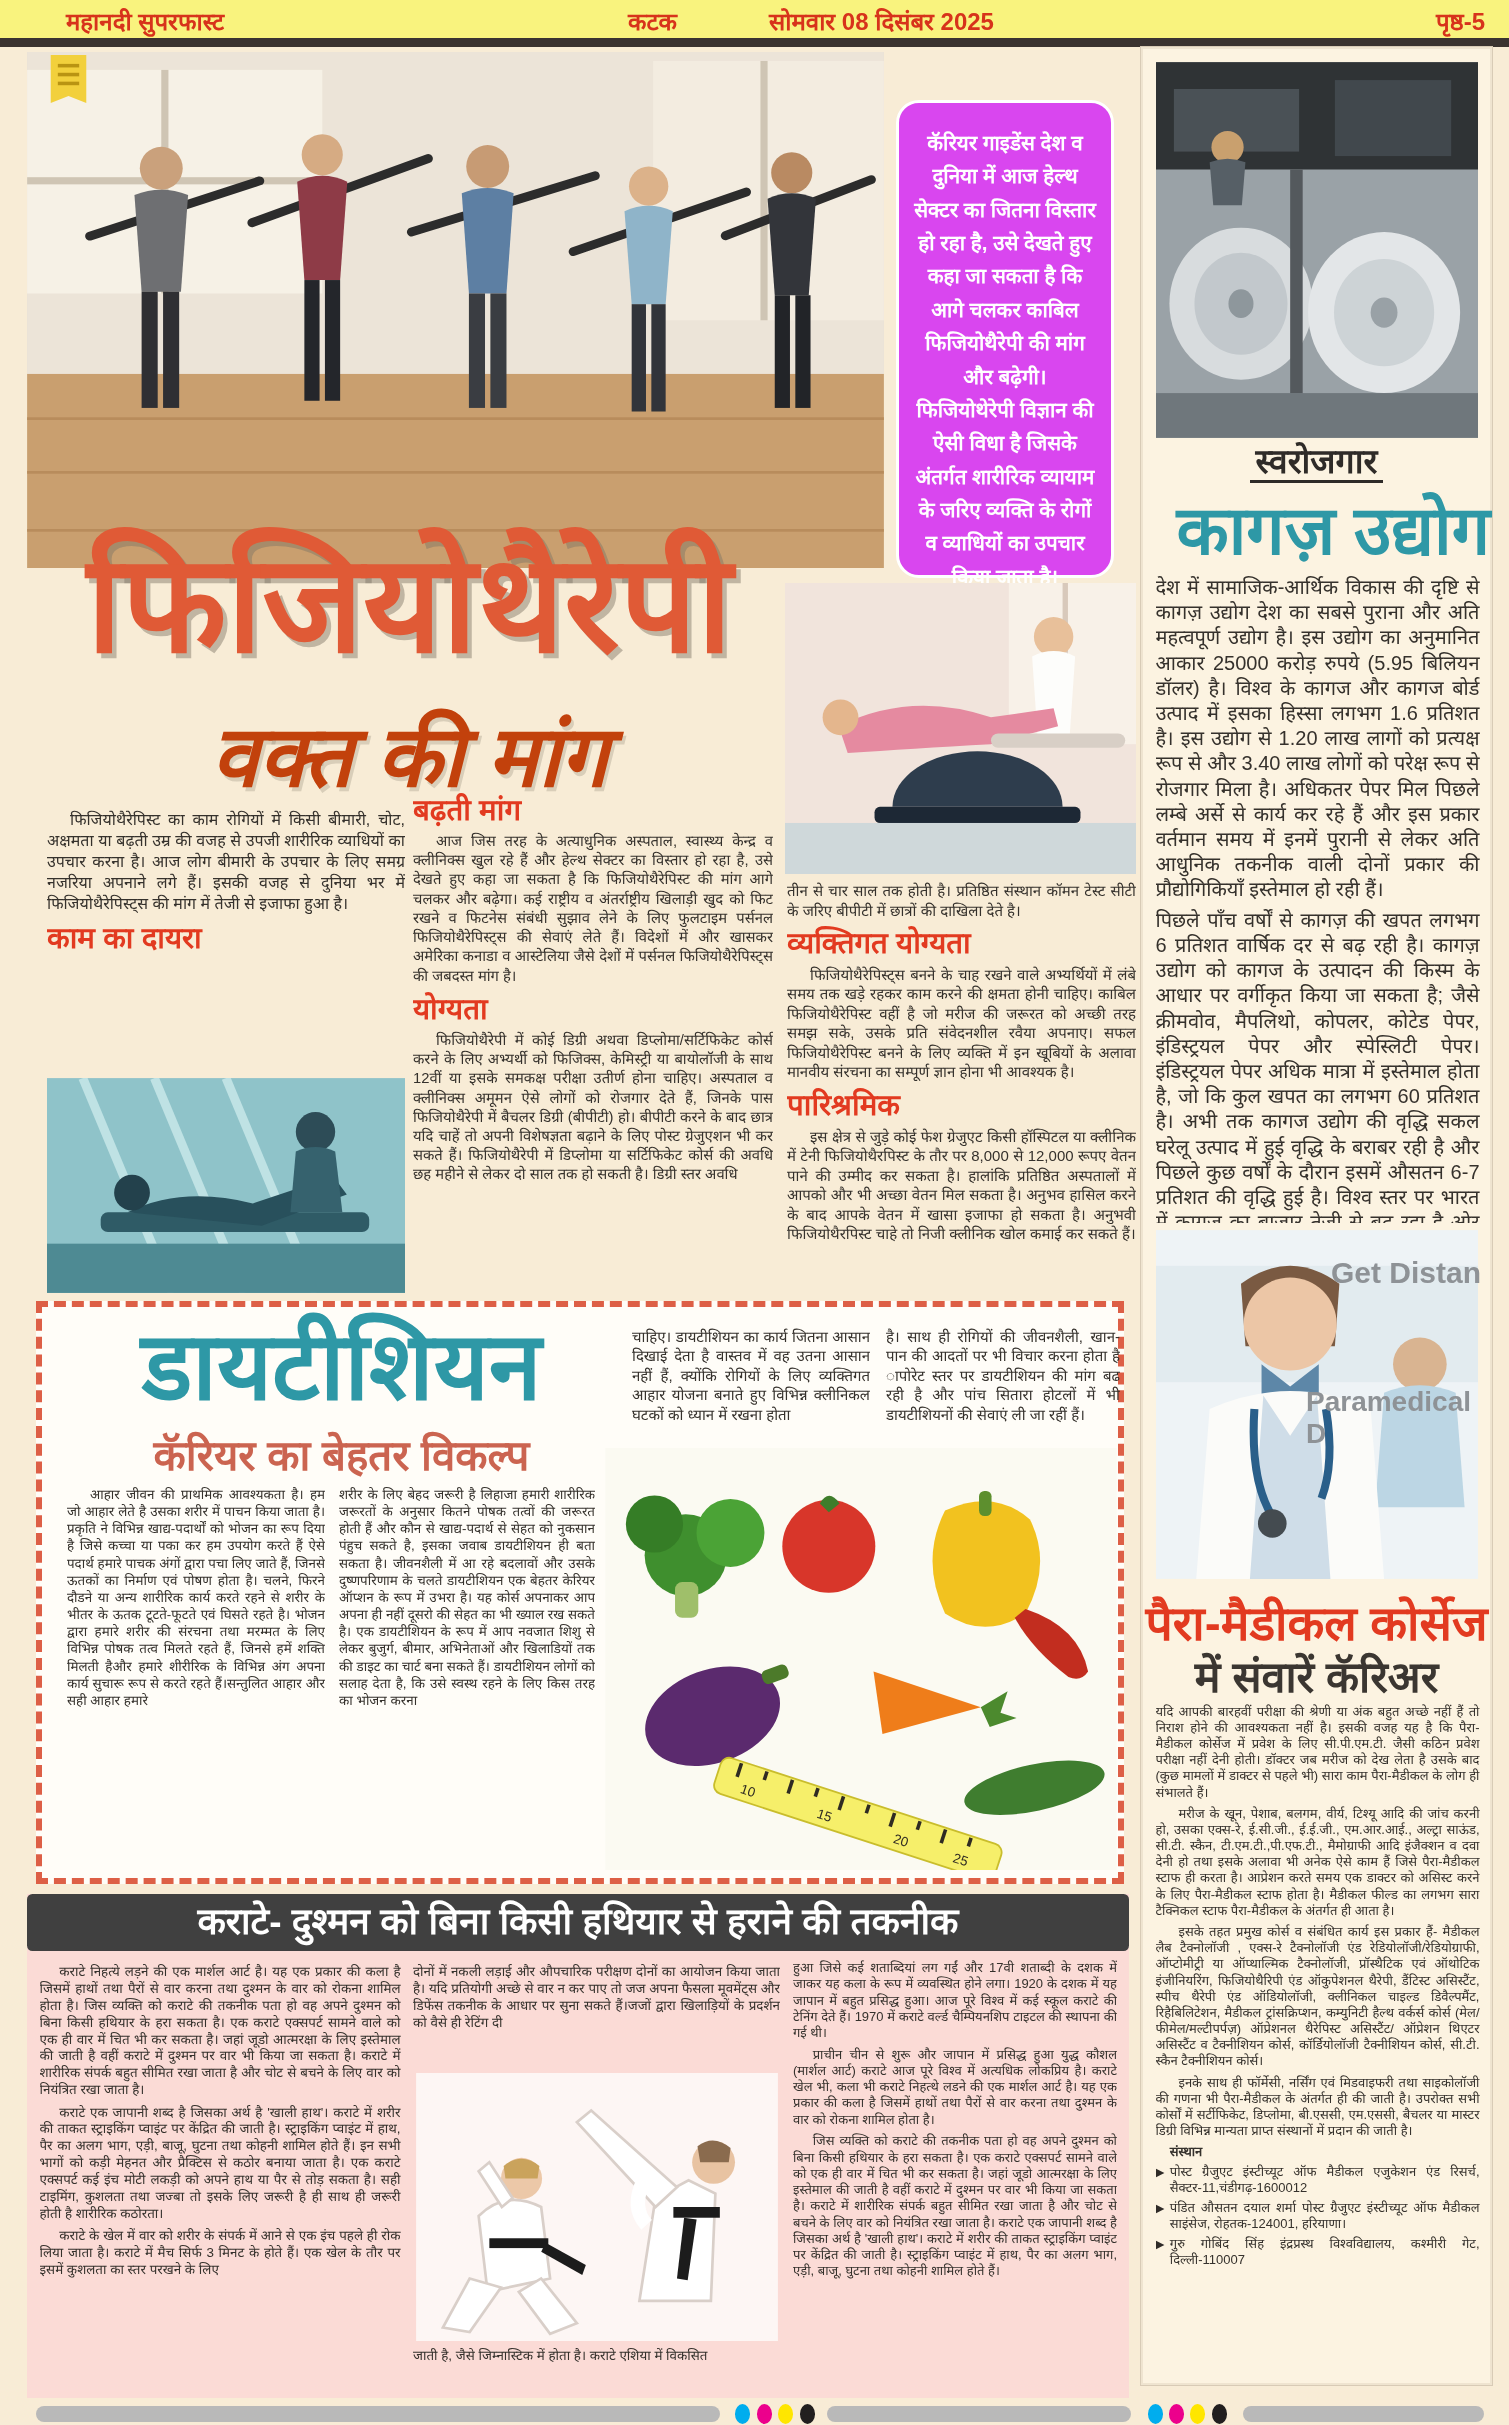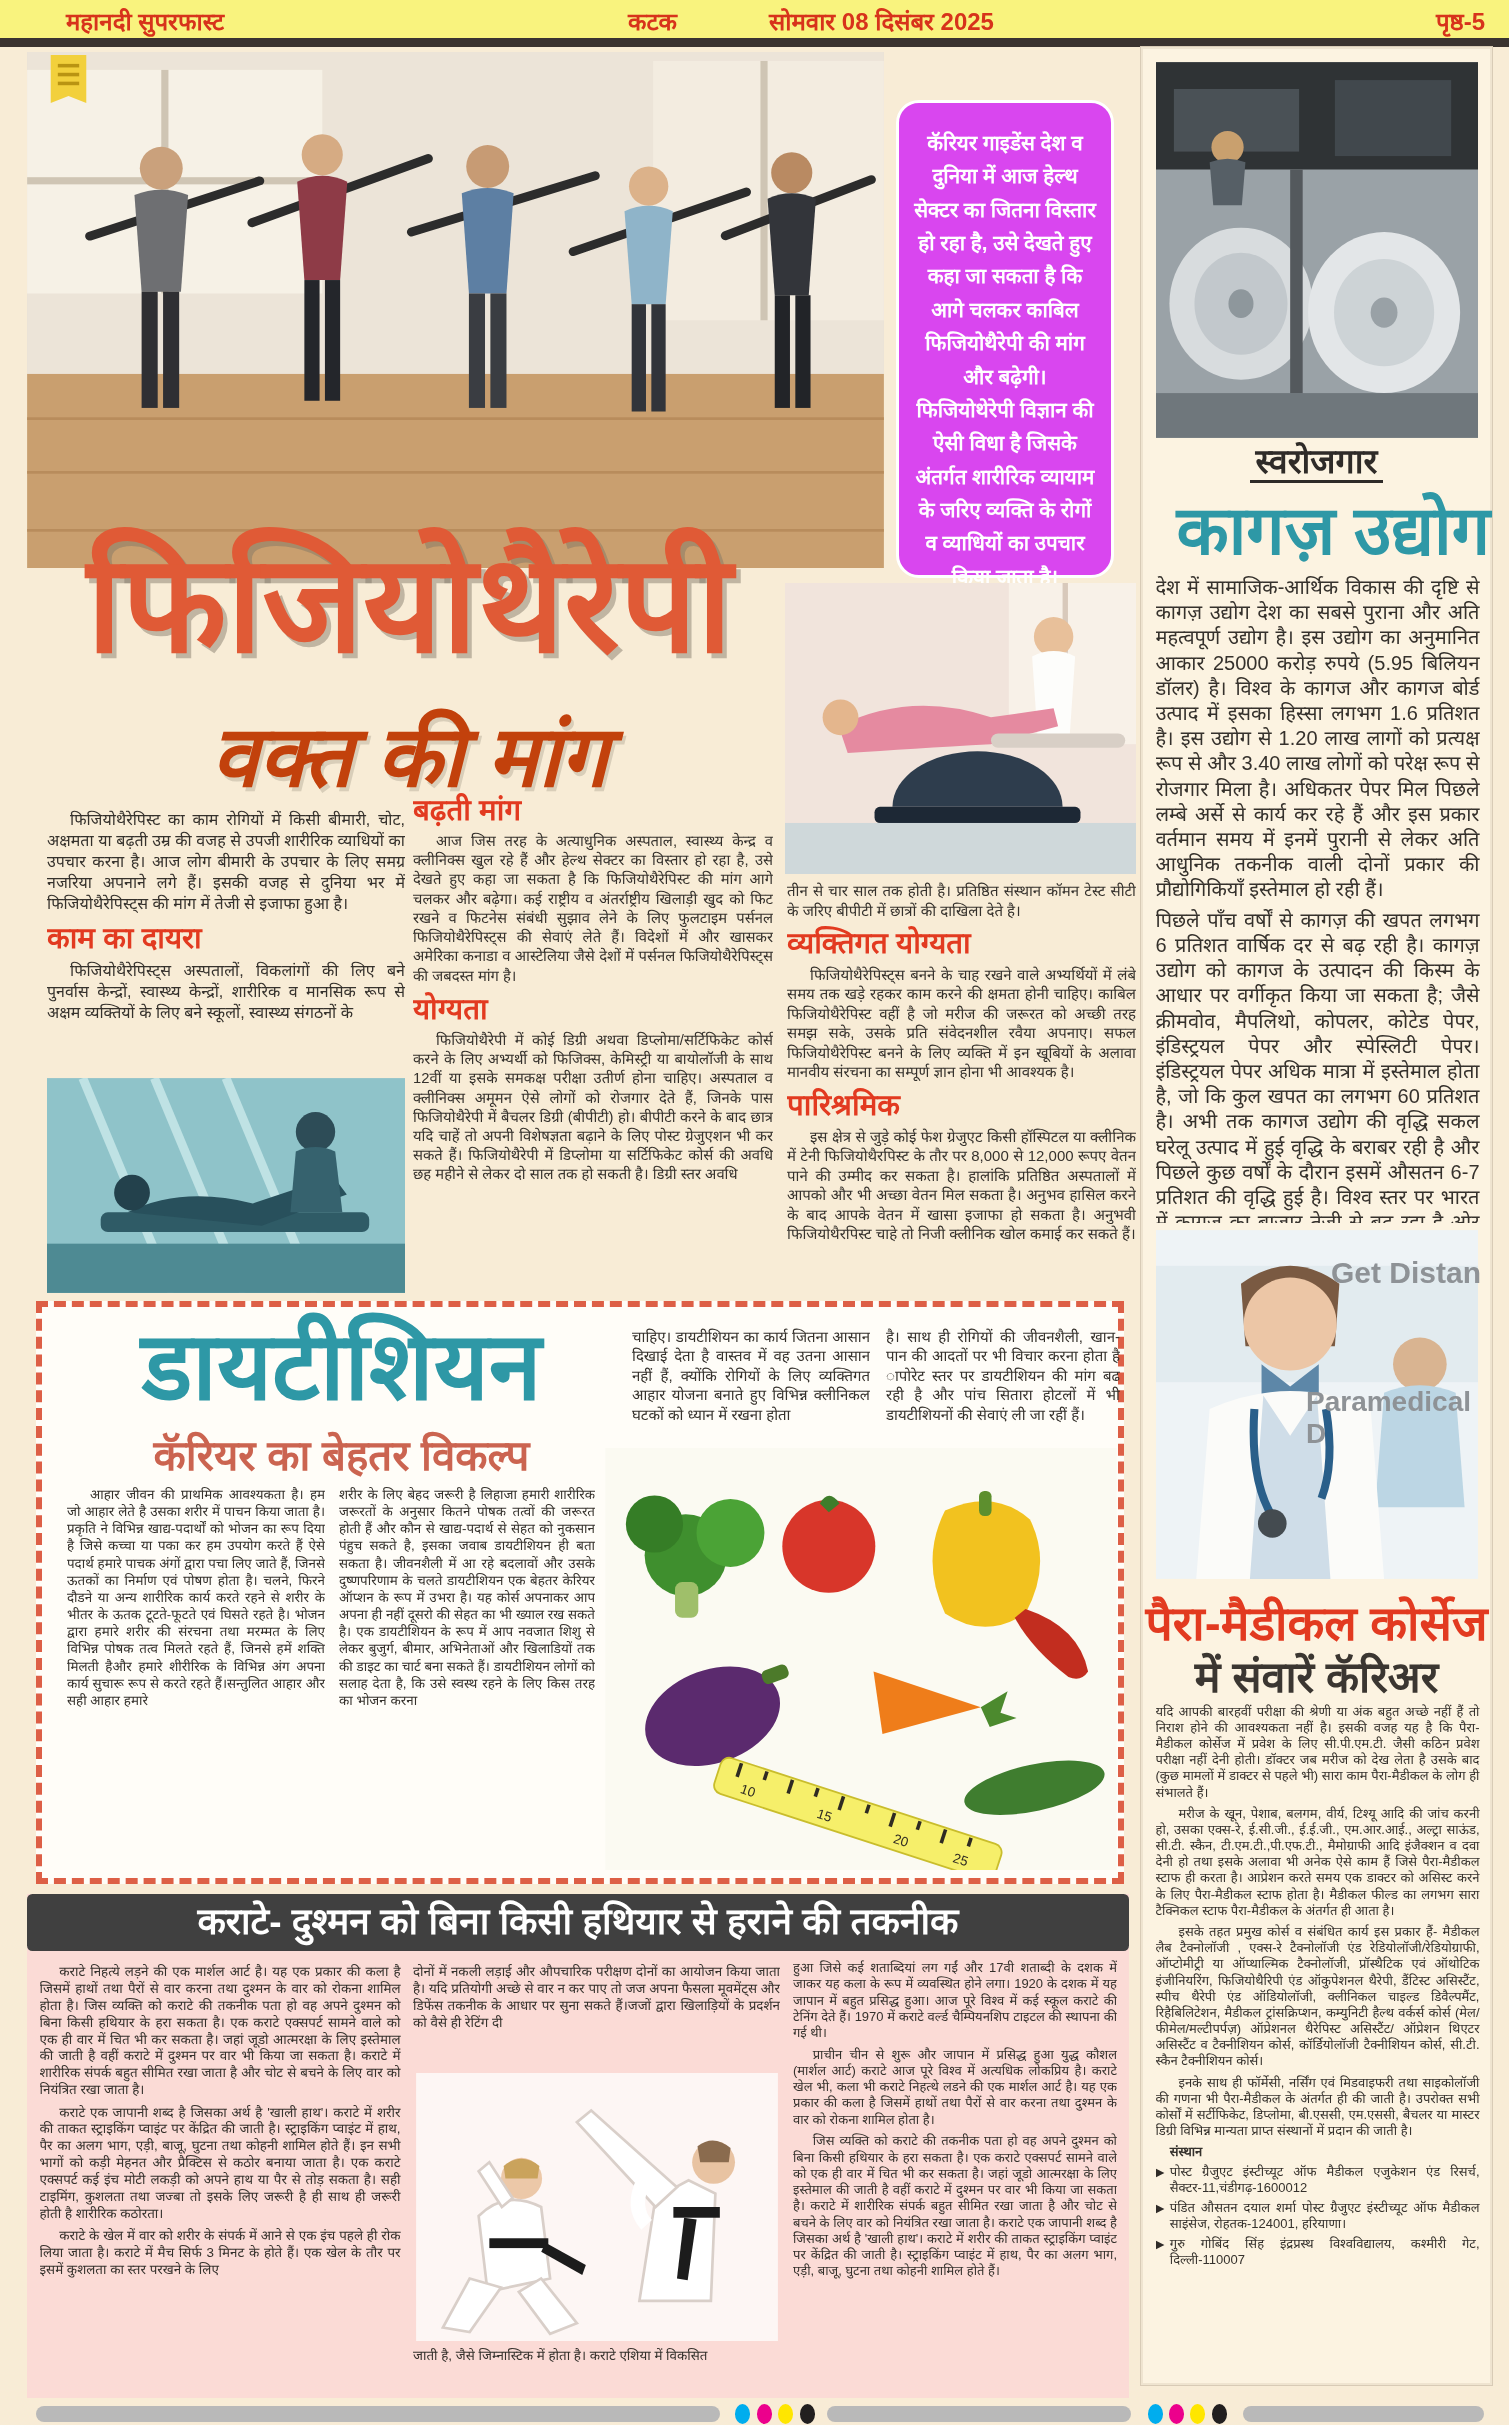--- a/index.html
+++ b/index.html
@@ -114,21 +114,20 @@
   </svg>
 
   <div class="abs intro-box" style="left:896px;top:100px;width:218px;height:478px;">कॅरियर गाइडेंस देश व दुनिया में आज हेल्थ सेक्टर का जितना विस्तार हो रहा है, उसे देखते हुए कहा जा सकता है कि आगे चलकर काबिल फिजियोथैरेपी की मांग और बढ़ेगी। फिजियोथेरेपी विज्ञान की ऐसी विधा है जिसके अंतर्गत शारीरिक व्यायाम के जरिए व्यक्ति के रोगों व व्याधियों का उपचार किया जाता है।</div>
 
   <div class="abs main-head" style="left:16px;top:508px;width:787px;font-size:136px;line-height:192px;z-index:3;">फिजियोथैरेपी</div>
   <div class="abs sub-head-gray" style="left:16px;top:707px;width:787px;font-size:85px;line-height:100px;z-index:3;">वक्त की मांग</div>
 
   <div class="abs body-txt clip" style="left:47px;top:809px;width:358px;height:264px;font-size:16px;line-height:1.32;">
     <p>फिजियोथैरेपिस्ट का काम रोगियों में किसी बीमारी, चोट, अक्षमता या बढ़ती उम्र की वजह से उपजी शारीरिक व्याधियों का उपचार करना है। आज लोग बीमारी के उपचार के लिए समग्र नजरिया अपनाने लगे हैं। इसकी वजह से दुनिया भर में फिजियोथैरेपिस्ट्स की मांग में तेजी से इजाफा हुआ है।</p>
     <div class="red-subhead">काम का दायरा</div>
-    <p>फिजियोथैरेपिस्ट्स अस्पतालों, विकलांगों की लिए बने पुनर्वास केन्द्रों, स्वास्थ्य केन्द्रों, शारीरिक व मानसिक रूप से अक्षम व्यक्तियों के लिए बने स्कूलों, स्वास्थ्य संगठनों के</p>
   </div>
 
   <svg class="abs photo" style="left:47px;top:1078px;" width="358" height="215" viewBox="0 0 400 240">
     <rect width="400" height="240" fill="#8fc3c9"></rect>
     <g stroke="#bfe2e4" stroke-width="10">
         <line x1="40" y1="0" x2="140" y2="240"></line>
         <line x1="120" y1="0" x2="220" y2="240"></line>
         <line x1="200" y1="0" x2="300" y2="240"></line>
       </g>
     <rect y="185" width="400" height="55" fill="#4e8a93"></rect>

